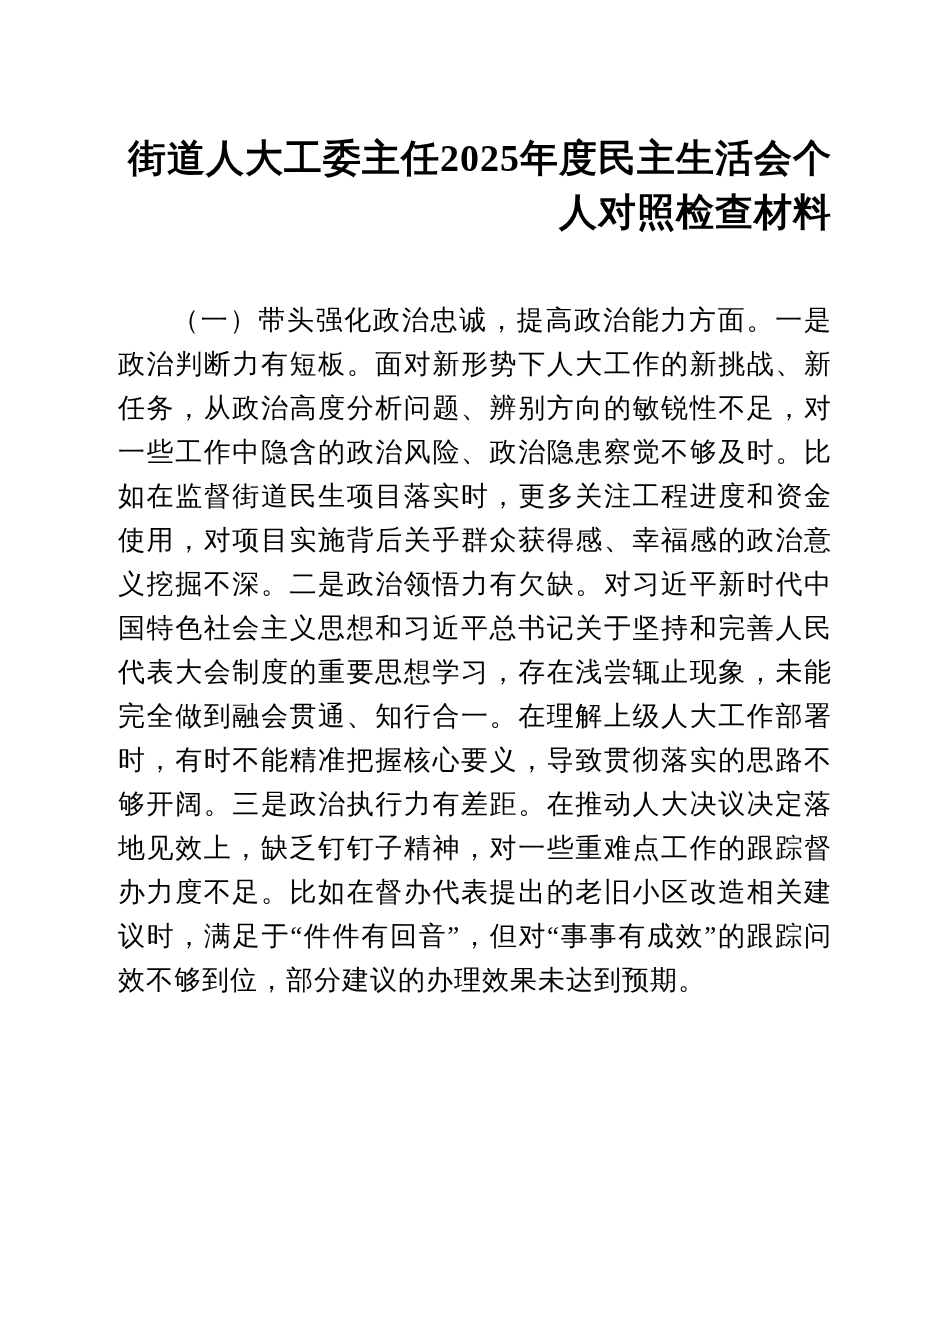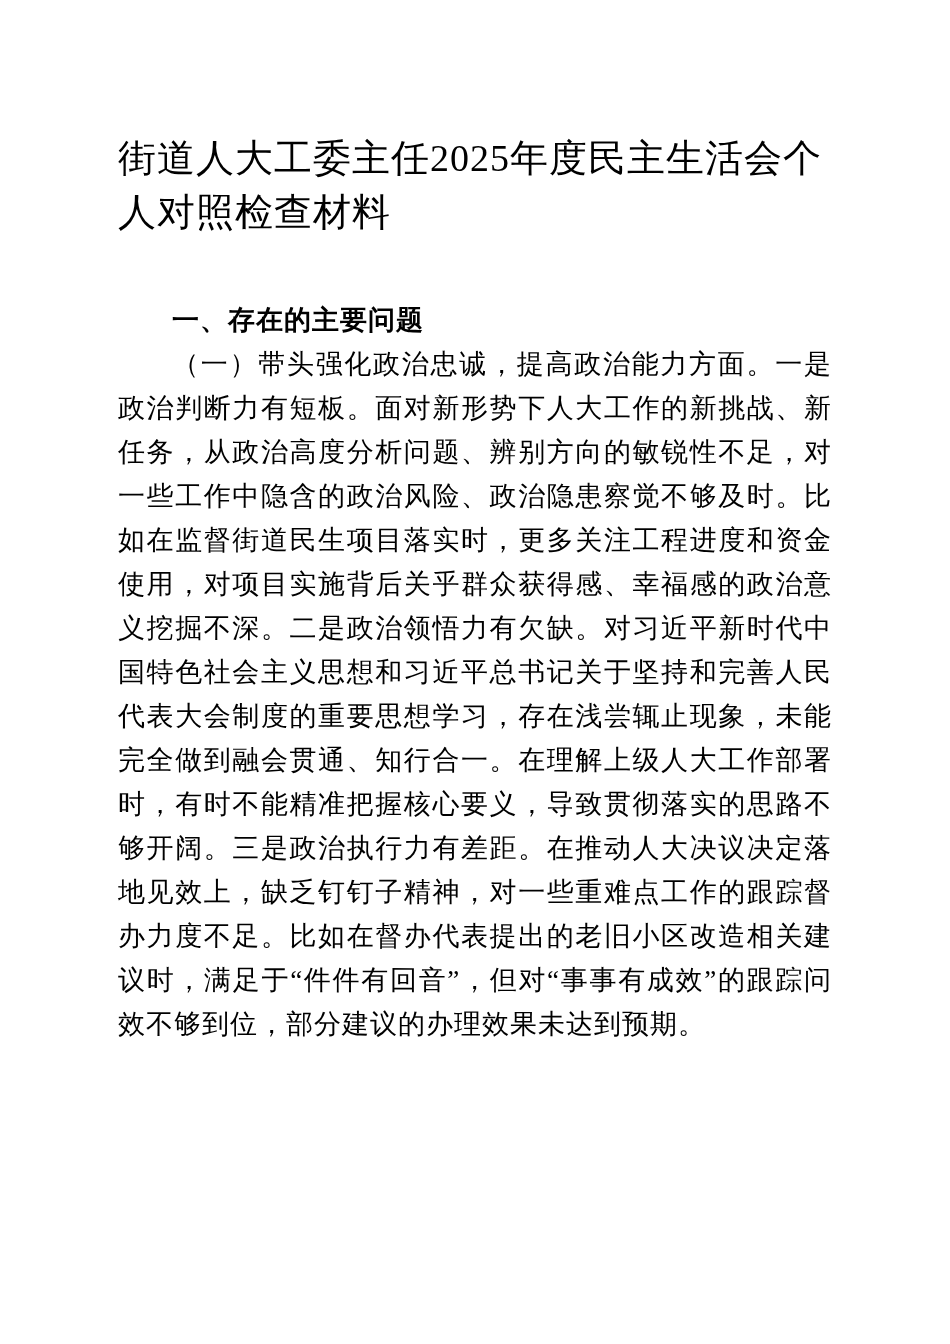--- a/index.html
+++ b/index.html
@@ -15,23 +15,23 @@
     background: #ffffff;
     box-sizing: border-box;
     padding: 132px 118px 40px 118px;
     color: #000000;
     font-family: "Liberation Serif", "DejaVu Serif", serif;
     overflow: hidden;
   }
   .doc-title {
     margin: 0 0 58px 0;
     font-size: 38px;
-    font-weight: 400;
+    font-weight: 700;
     line-height: 1.42;
-    text-align: left;
+    text-align: right;
     letter-spacing: 1px;
     font-family: "Liberation Serif", "DejaVu Serif", serif;
   }
   .para {
     margin: 0;
     font-size: 27px;
     line-height: 1.63;
     text-align: justify;
     text-indent: 2em;
     letter-spacing: 1px;
@@ -46,16 +46,15 @@
     font-family: "Liberation Sans", "DejaVu Sans", sans-serif;
   }
 </style>
 </head>
 <body>
 
 <div class="page">
   <h1 class="doc-title">街道人大工委主任2025年度民主生活会个人对照检查材料</h1>
 
 
-  <p class="section-heading">一、存在的主要问题</p>
 
   <p class="para">（一）带头强化政治忠诚，提高政治能力方面。一是政治判断力有短板。面对新形势下人大工作的新挑战、新任务，从政治高度分析问题、辨别方向的敏锐性不足，对一些工作中隐含的政治风险、政治隐患察觉不够及时。比如在监督街道民生项目落实时，更多关注工程进度和资金使用，对项目实施背后关乎群众获得感、幸福感的政治意义挖掘不深。二是政治领悟力有欠缺。对习近平新时代中国特色社会主义思想和习近平总书记关于坚持和完善人民代表大会制度的重要思想学习，存在浅尝辄止现象，未能完全做到融会贯通、知行合一。在理解上级人大工作部署时，有时不能精准把握核心要义，导致贯彻落实的思路不够开阔。三是政治执行力有差距。在推动人大决议决定落地见效上，缺乏钉钉子精神，对一些重难点工作的跟踪督办力度不足。比如在督办代表提出的老旧小区改造相关建议时，满足于“件件有回音”，但对“事事有成效”的跟踪问效不够到位，部分建议的办理效果未达到预期。</p>
 </div>
 
 </body></html>

